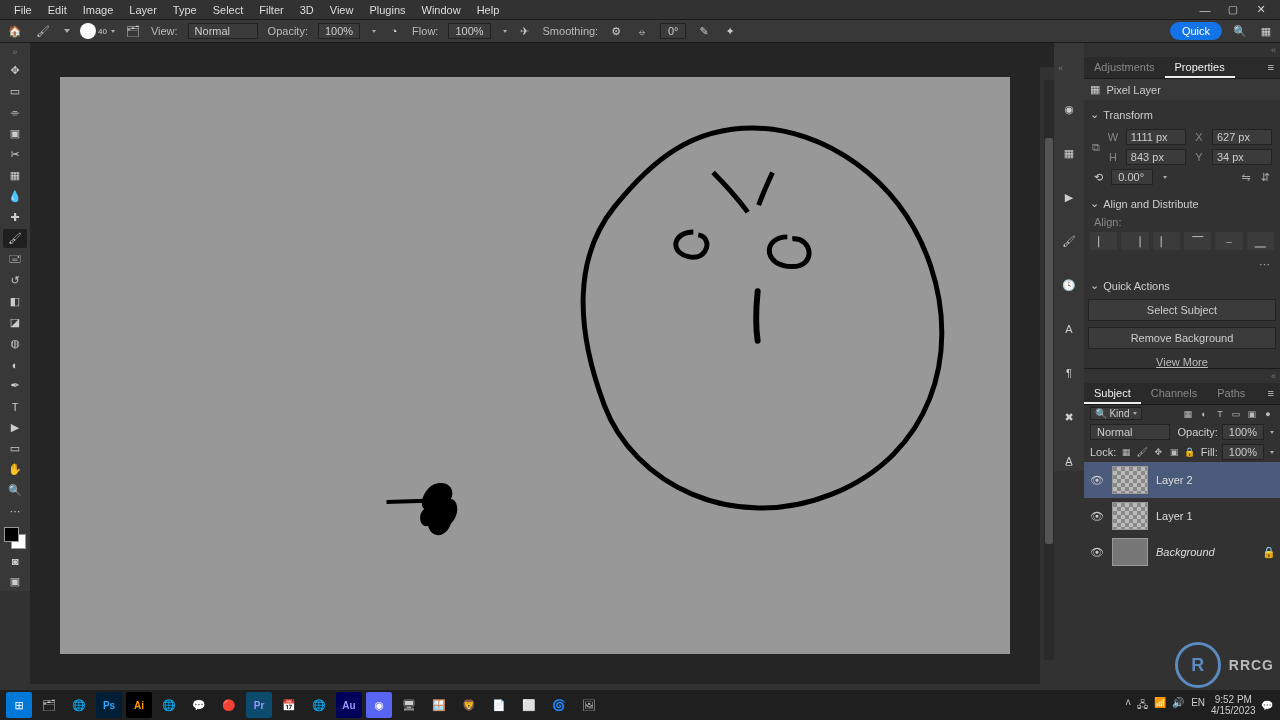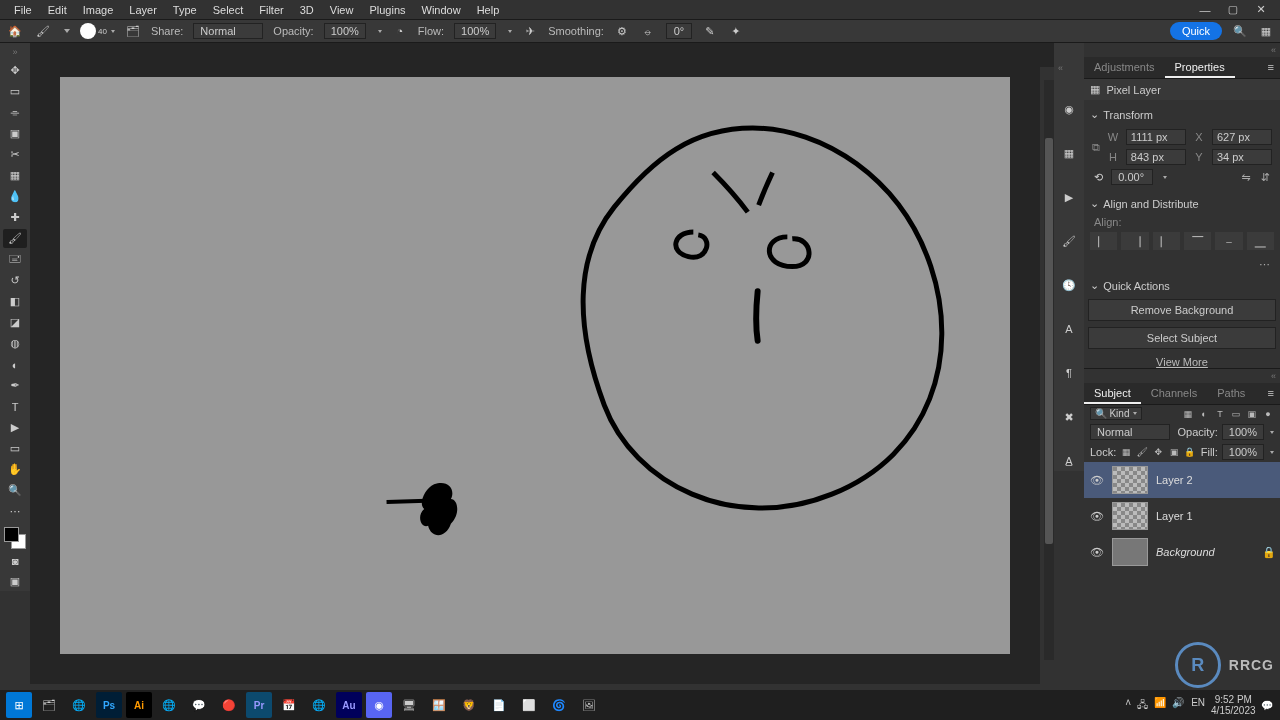--- a/index.html
+++ b/index.html
@@ -138,21 +138,21 @@
   <span class="tool-ind">🖌</span>
   <span class="dropdown-caret"></span>
   <span class="brush-group">
     <span class="brush-preview"></span>
     <span style="display:flex;flex-direction:column;align-items:center;">
       <span class="brush-size-lbl">40</span>
     </span>
     <span class="dropdown-caret sm"></span>
   </span>
   <span class="opt-icon">🗂</span>
-  <span class="opt-label">Share:</span>
+  <span class="opt-label">View:</span>
   <span class="opt-select"><span>Normal</span></span>
   <span class="opt-label">Opacity:</span>
   <span class="opt-value">100%</span>
   <span class="dropdown-caret sm"></span>
   <span class="opt-icon">◔</span>
   <span class="opt-label">Flow:</span>
   <span class="opt-value">100%</span>
   <span class="dropdown-caret sm"></span>
   <span class="opt-icon">✈</span>
   <span class="opt-label">Smoothing:</span>
@@ -291,22 +291,22 @@
     <div class="ab">⎸</div>
     <div class="ab">⎺</div>
     <div class="ab">⎯</div>
     <div class="ab">⎽</div>
   </div>
   <div class="more-dots">⋯</div>
   <div class="section-head">
     <span>⌄</span>
     <span>Quick Actions</span>
   </div>
+  <div class="btn-dark">Select Subject</div>
   <div class="btn-dark">Remove Background</div>
-  <div class="btn-dark">Select Subject</div>
   <span class="link-text">View More</span>
 
   <div class="layers-panel">
     <div class="collapse-handle">«</div>
     <div class="panel-tabs">
       <div class="panel-tab active">Subject</div>
       <div class="panel-tab">Channels</div>
       <div class="panel-tab">Paths</div>
       <div style="margin-left:auto;padding:4px 6px;">≡</div>
     </div>

